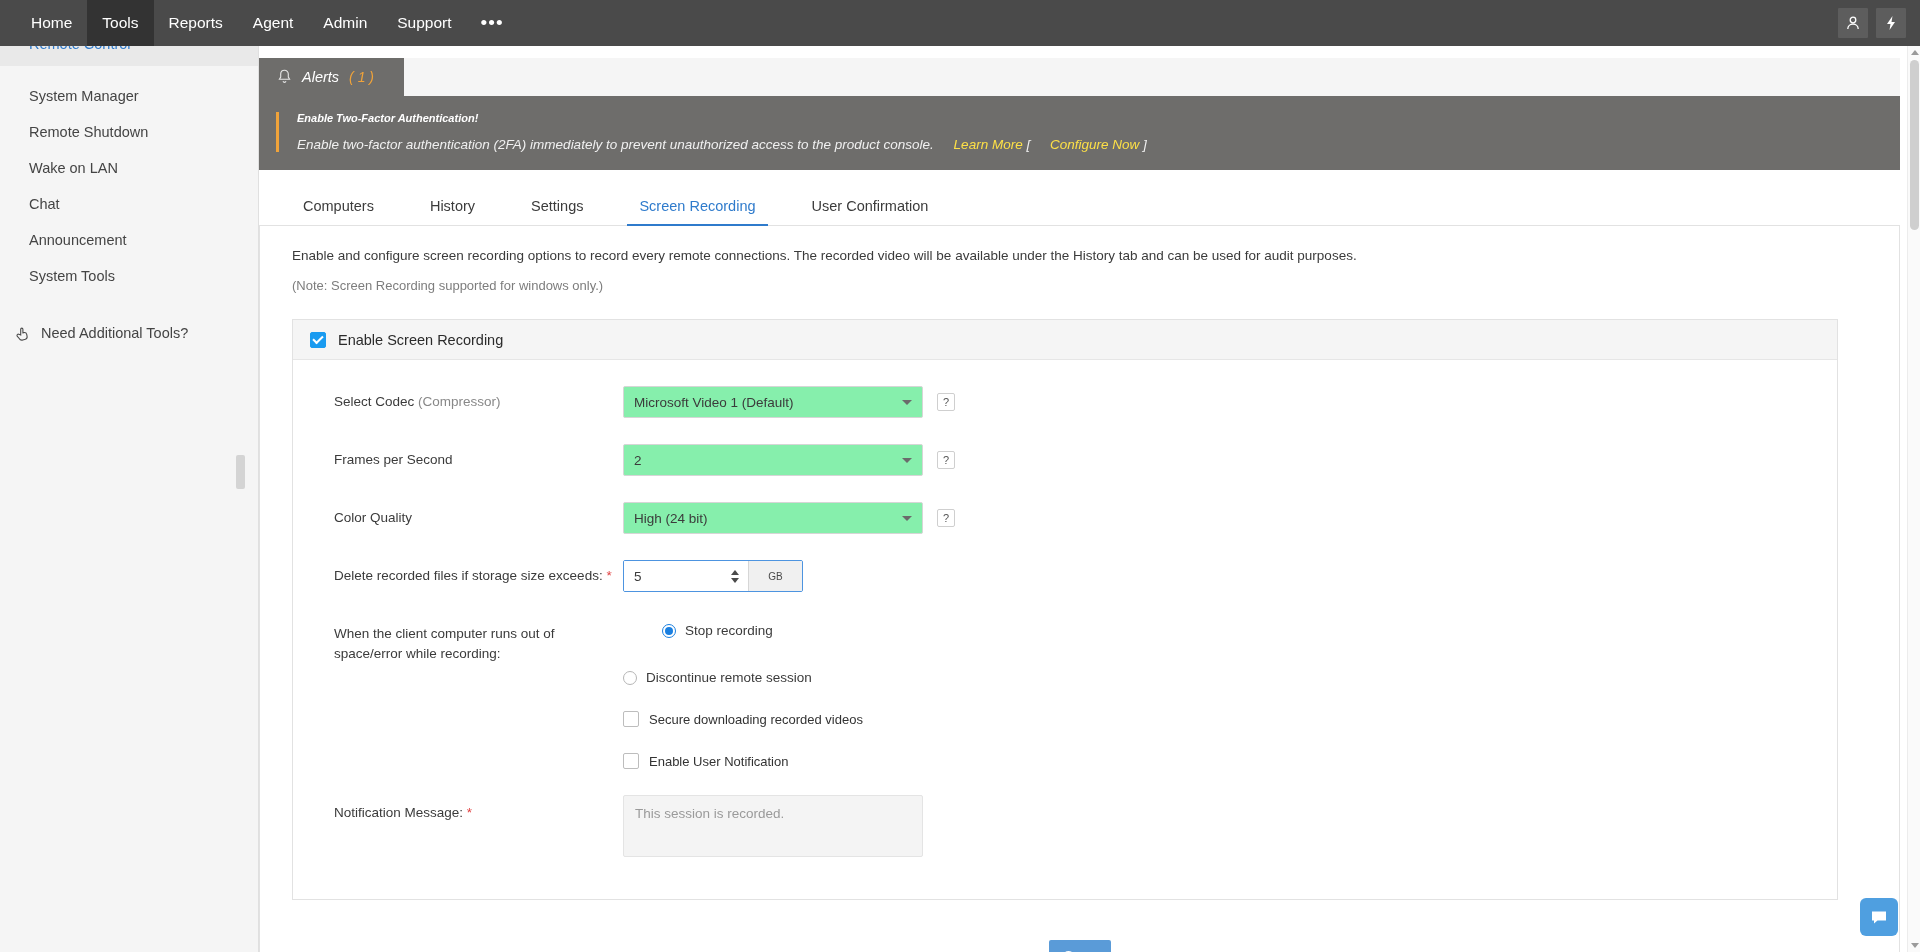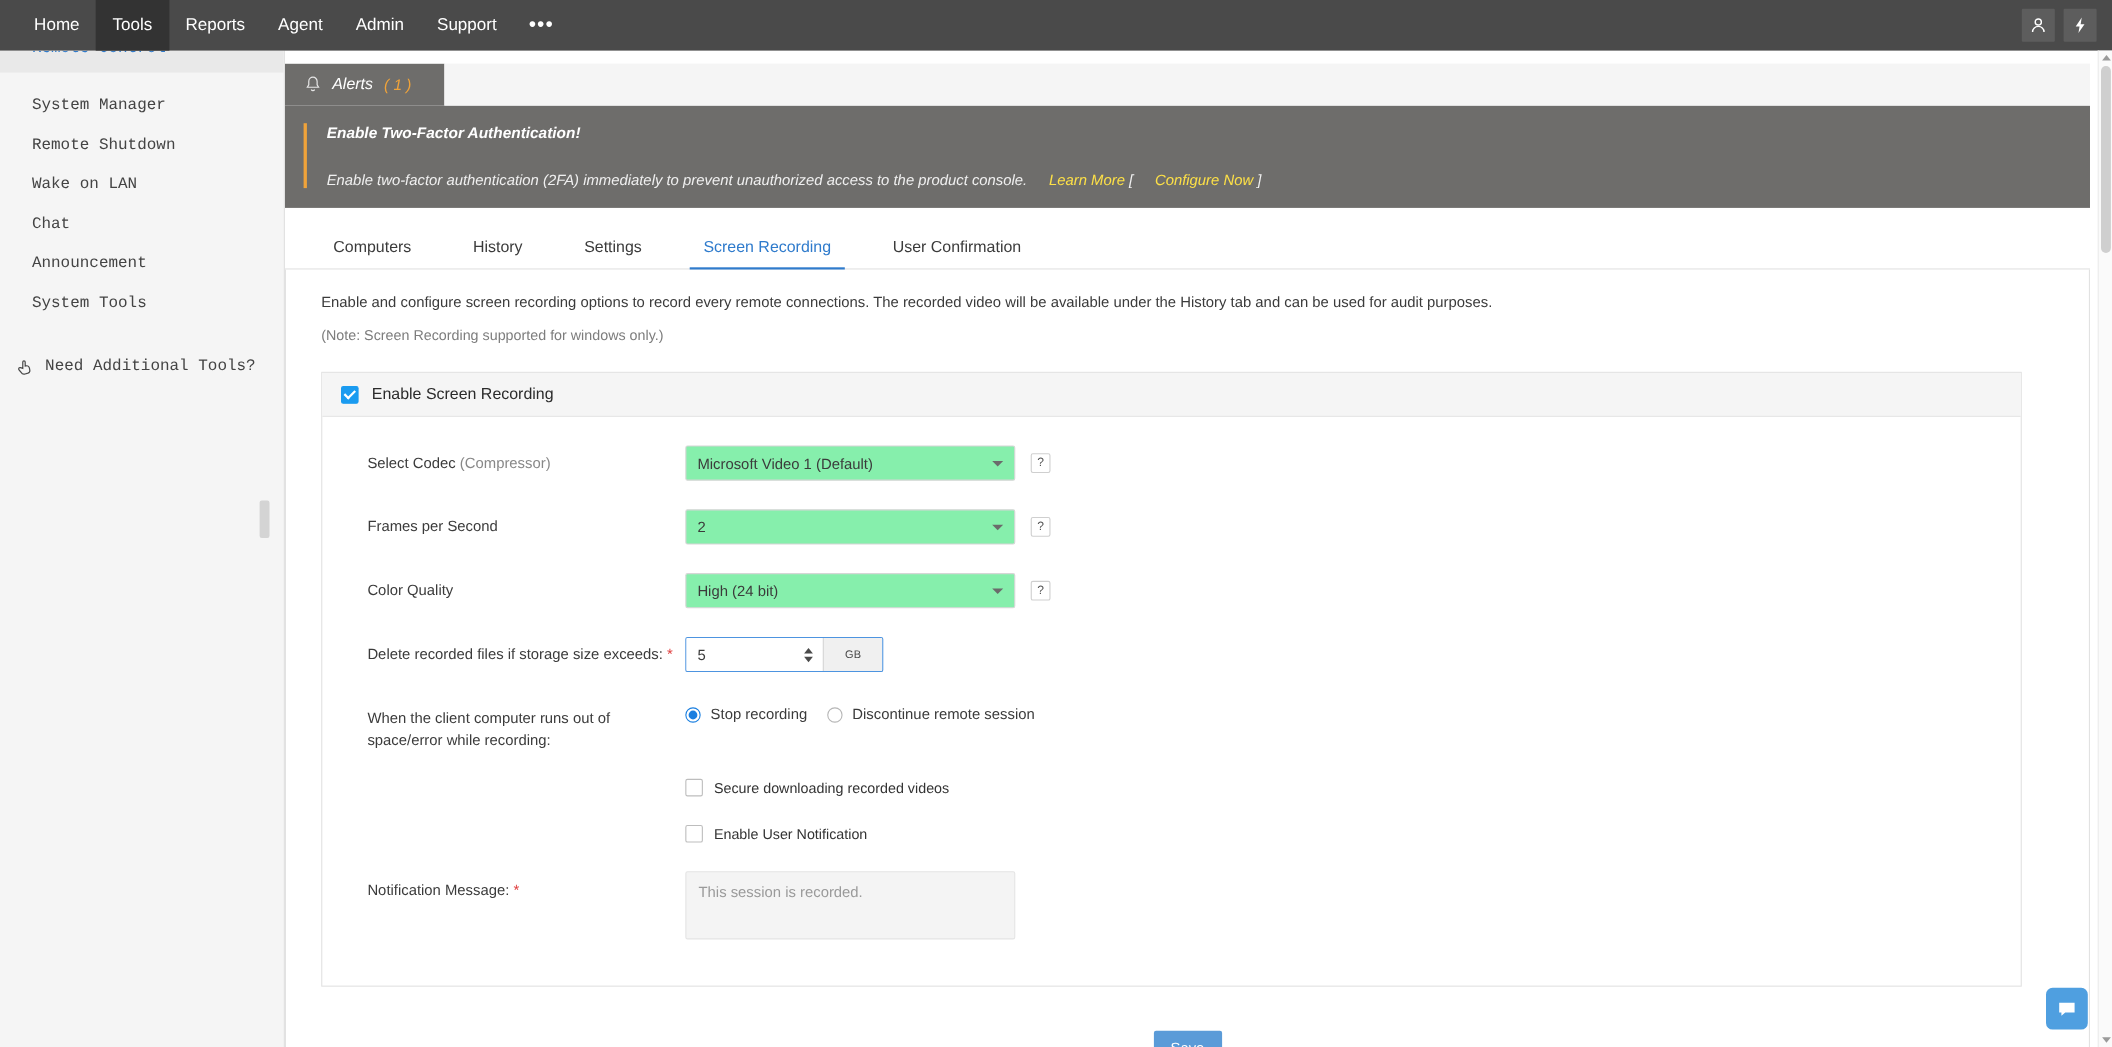--- a/index.html
+++ b/index.html
@@ -42,21 +42,20 @@
   .topnav-btn svg { display: block; }
 
   
   .sidebar {
     position: absolute; top: 46px; left: 0;
     width: 259px; height: 906px;
     background: #f5f5f5;
     border-right: 1px solid #e0e0e0;
     overflow: hidden;
     z-index: 20;
-    font-family: Liberation Mono, monospace;
   }
   .side-item {
     height: 36px;
     display: flex; align-items: center;
     padding-left: 29px;
     font-size: 14.5px;
     color: #444;
     cursor: pointer;
   }
   .side-item.top-clipped {
@@ -110,21 +109,21 @@
     cursor: pointer;
   }
   .alerts-count { color: #f0a33a; font-size: 14px; }
   .alerts-tabfill { flex: 1; background: #f5f5f5; height: 38px; }
   .alerts-body {
     width: 1641px;
     background: #6e6d6b;
     padding: 16px 0 18px 0;
   }
   .alert-row { border-left: 3px solid #f0a33a; padding: 0 0 0 18px; margin-left: 17px; }
-  .alert-title { color: #ffffff; font-size: 14px; font-weight: bold; margin-bottom: 28px; }
+  .alert-title { color: #ffffff; font-size: 11px; font-weight: bold; margin-bottom: 13px; }
   .alert-desc { color: #f0f0f0; font-size: 13.5px; }
   .alert-link { color: #fde047; cursor: pointer; padding-left: 16px; }
   .alert-bracket { color: #f0f0f0; }
 
   
   .tabs {
     width: 1641px;
     display: flex; align-items: stretch;
     border-bottom: 1px solid #e2e2e2;
     margin-top: 16px;
@@ -231,21 +230,21 @@
   .spin-up, .spin-dn { width: 0; height: 0; border-left: 4px solid transparent; border-right: 4px solid transparent; }
   .spin-up { border-bottom: 5px solid #4a4a4a; }
   .spin-dn { border-top: 5px solid #4a4a4a; }
   .unit {
     width: 54px; background: #f0f0f0; border-left: 1px solid #d6d6d6;
     display: flex; align-items: center; justify-content: center;
     font-size: 10px; color: #4a4a4a;
   }
 
   .opt { display: flex; align-items: center; gap: 9px; font-size: 13.5px; color: #3b3b3b; cursor: pointer; }
-  .opt-row { display: flex; align-items: center; gap: 18px; padding-top: 5px; }
+  .opt-row { display: flex; align-items: center; gap: 32px; padding-top: 5px; flex-direction: column; }
 
   .cbrow { display: flex; align-items: center; gap: 10px; margin-bottom: 0; justify-content: flex-end; }
 
   .textarea {
     width: 300px; height: 62px;
     background: #f4f4f4; border: 1px solid #e4e4e4; border-radius: 2px;
     padding: 10px 11px; font-size: 13.5px; color: #9a9a9a; cursor: text;
   }
 
   .save-wrap { display: flex; justify-content: center; margin-top: 40px; }

